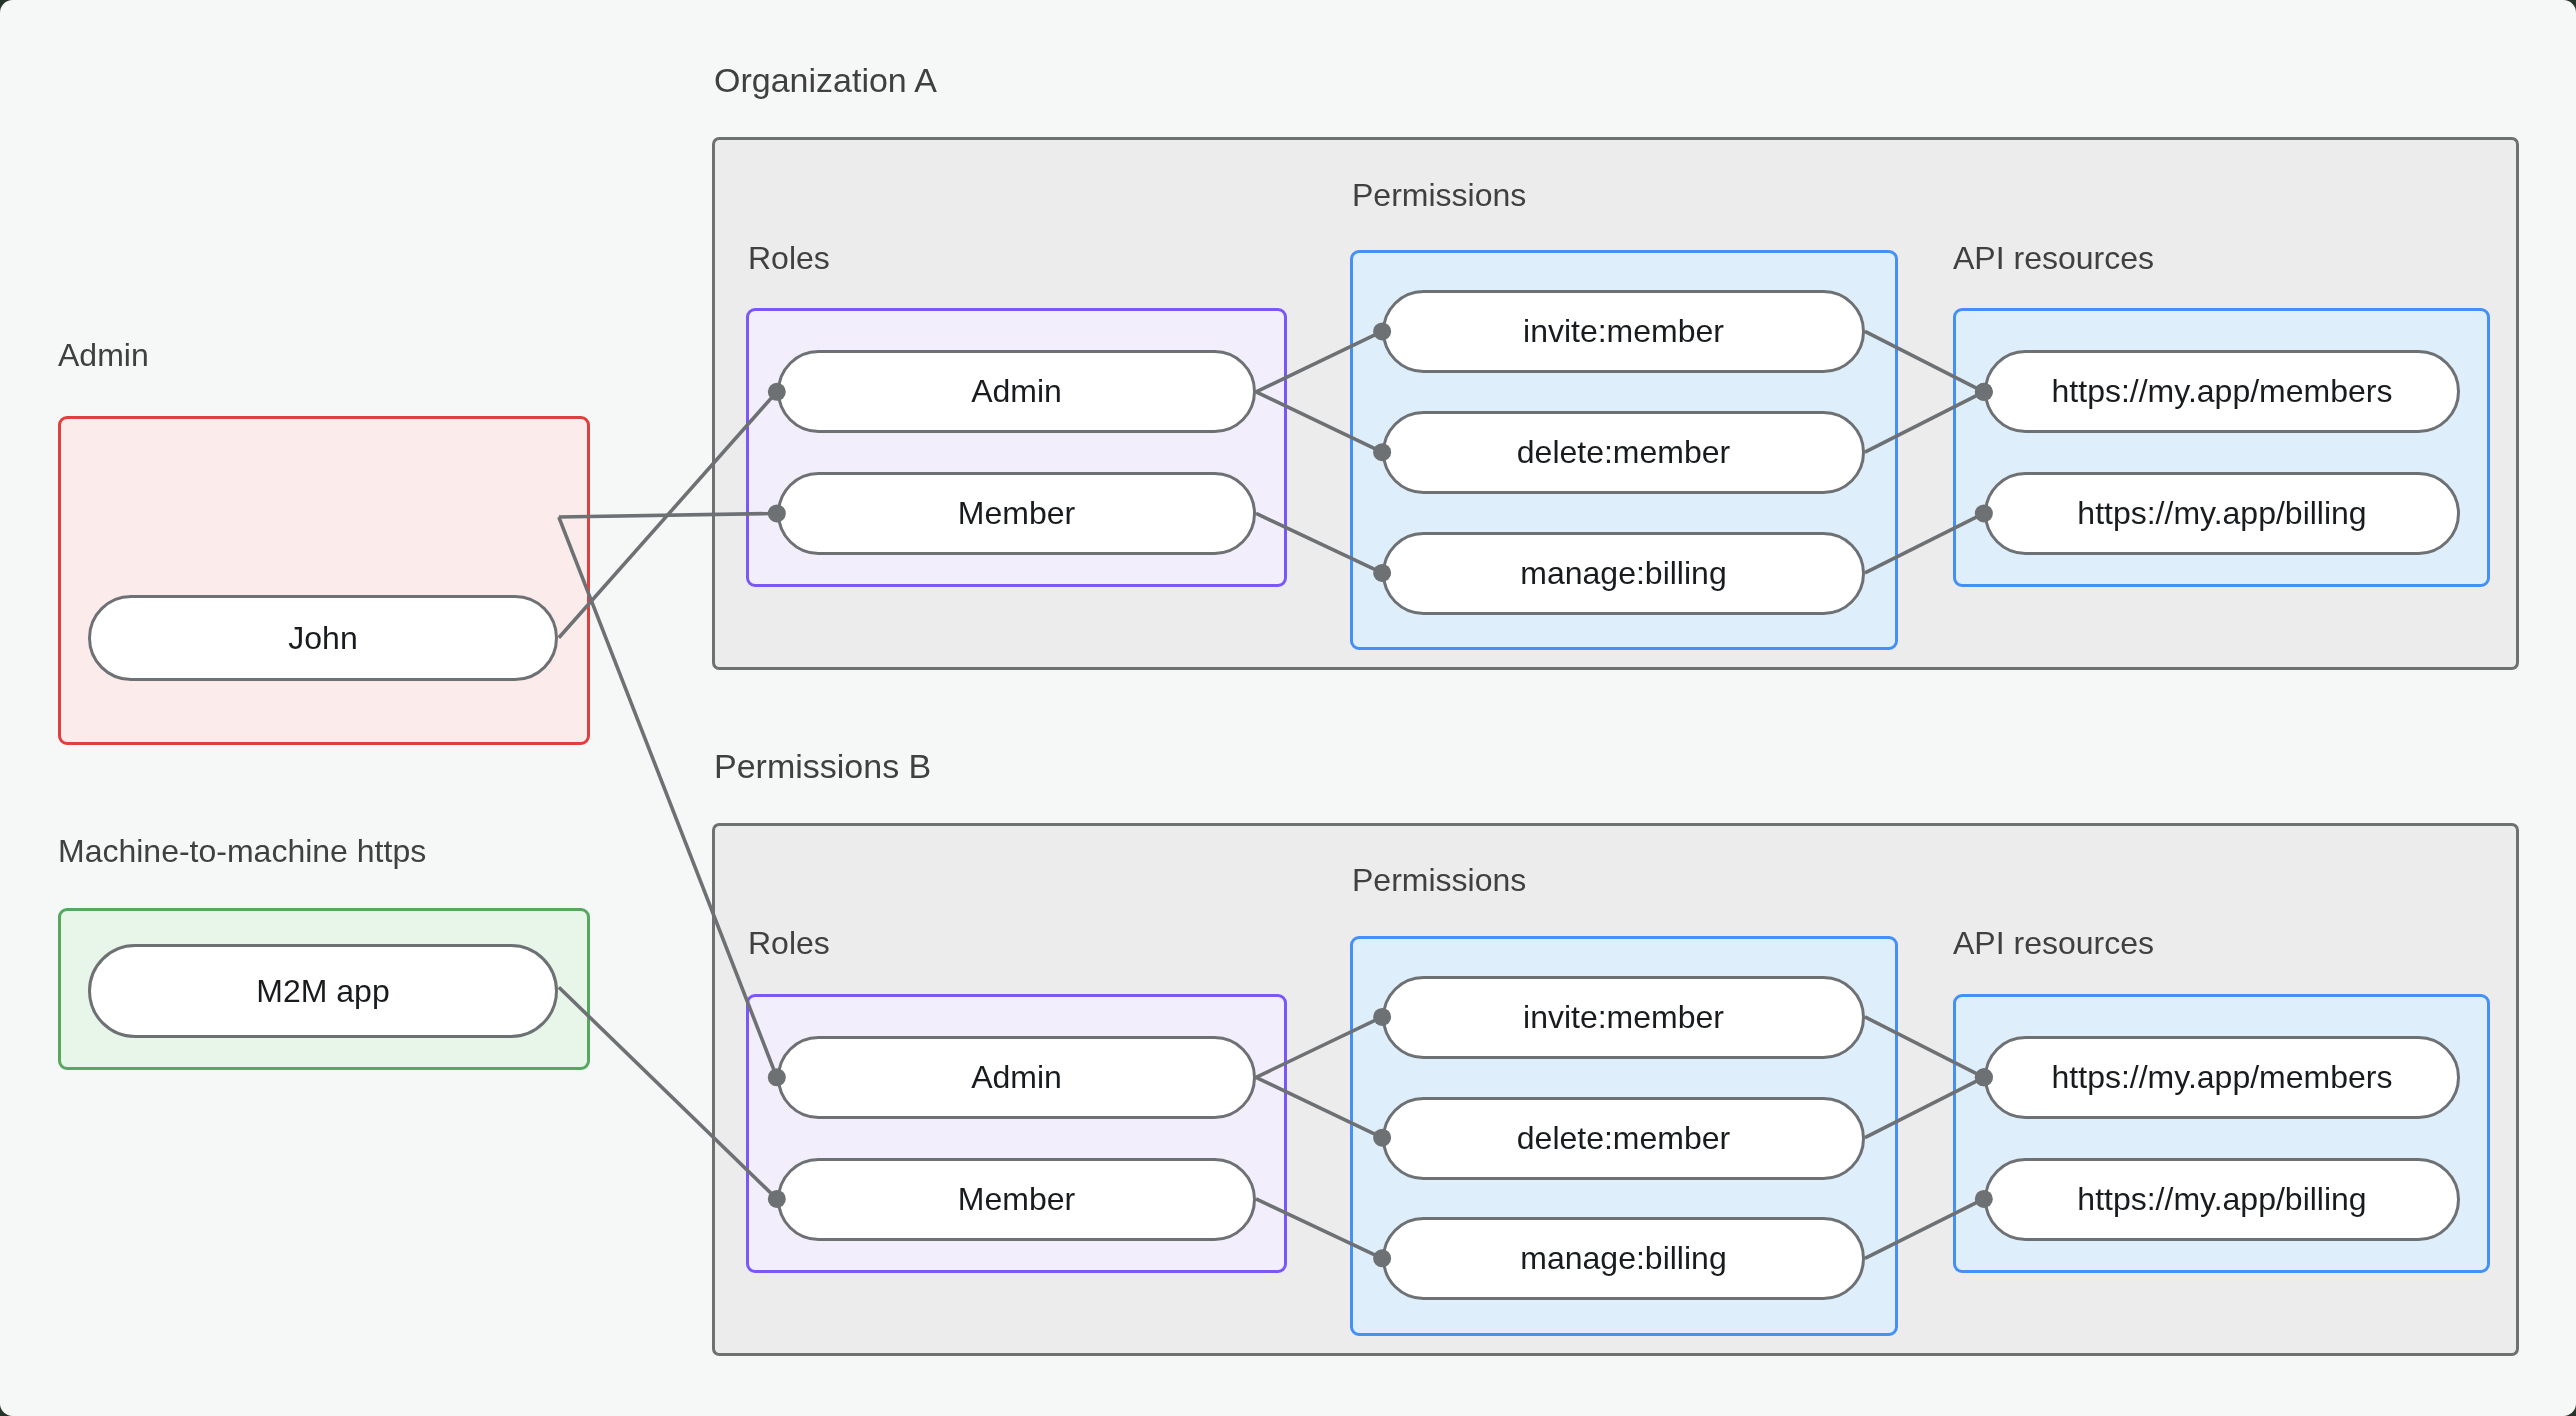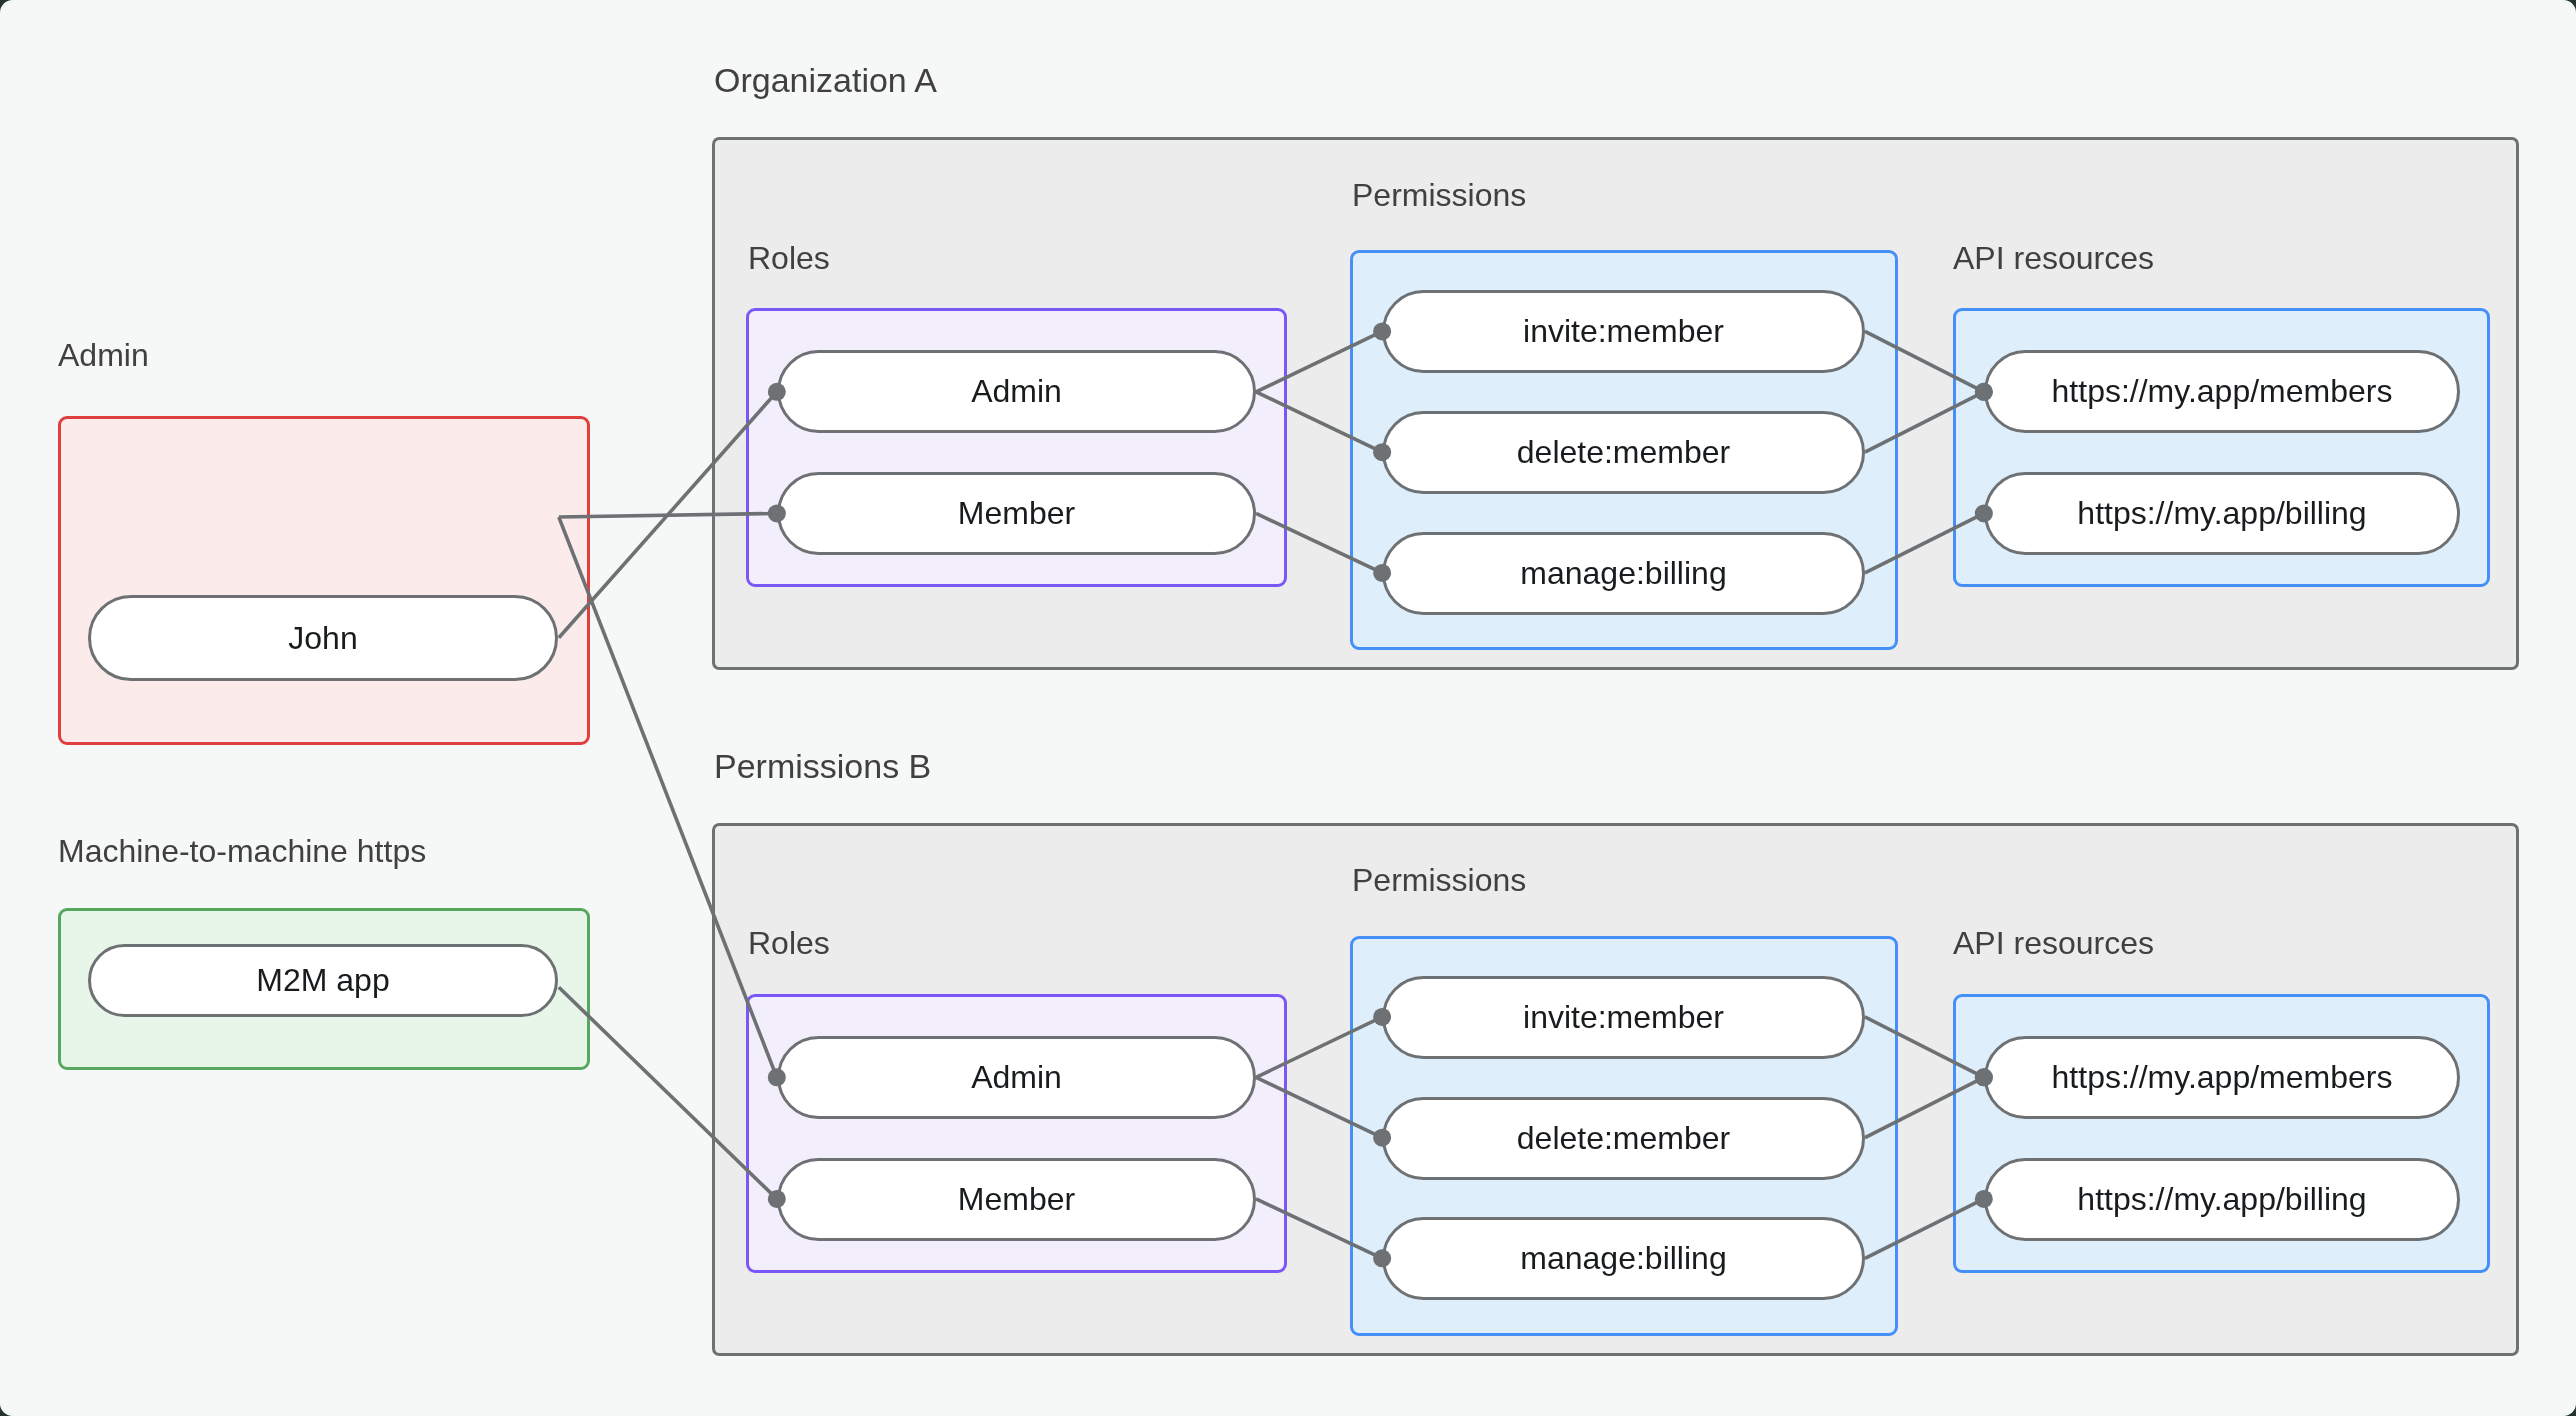--- a/index.html
+++ b/index.html
@@ -44,21 +44,21 @@
     font-size:32px;color:#191c1e;
     z-index:3;white-space:nowrap;
   }
   
   #users-label{left:58px;top:337px}
   #users-box{left:58px;top:416px;width:532px;height:329px}
   #node-sarah{left:88px;top:474px;width:470px;height:86px}
   #node-john{left:88px;top:595px;width:470px;height:86px}
   #m2m-label{left:58px;top:833px}
   #m2m-box{left:58px;top:908px;width:532px;height:162px}
-  #node-m2m{left:88px;top:944px;width:470px;height:73px}
+  #node-m2m{left:88px;top:944px;width:470px;height:94px}
   
   #org-a-label{left:714px;top:61px}
   #org-a-box{top:137px}
   #roles-a-label{left:748px;top:240px}
   #roles-a-box{left:746px;top:308px;width:541px;height:279px}
   #node-a-admin{left:777px;top:350px;width:479px;height:83px}
   #node-a-member{left:777px;top:472px;width:479px;height:83px}
   #perms-a-label{left:1352px;top:177px}
   #perms-a-box{left:1350px;top:250px;width:548px;height:400px}
   #node-a-invite{left:1382px;top:290px;width:483px;height:83px}

